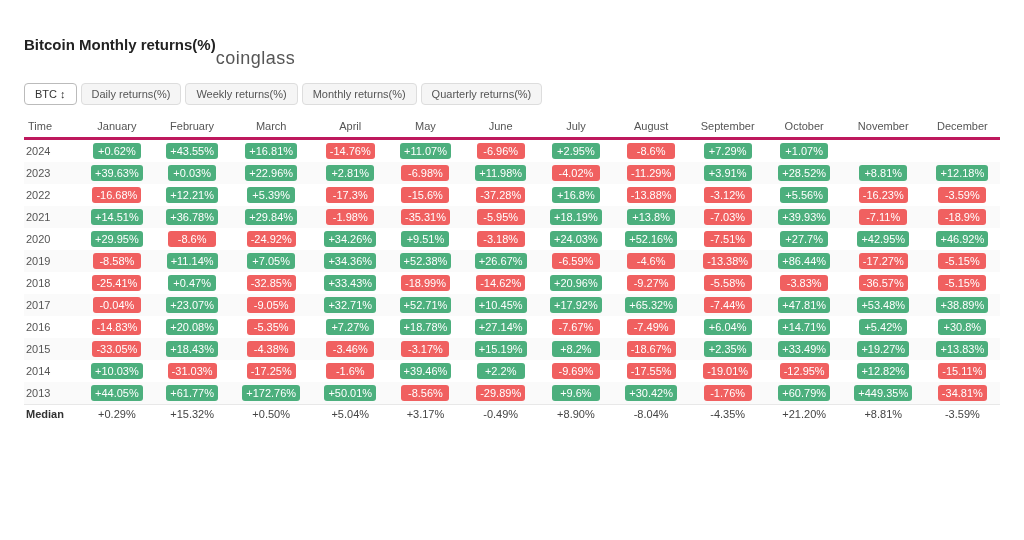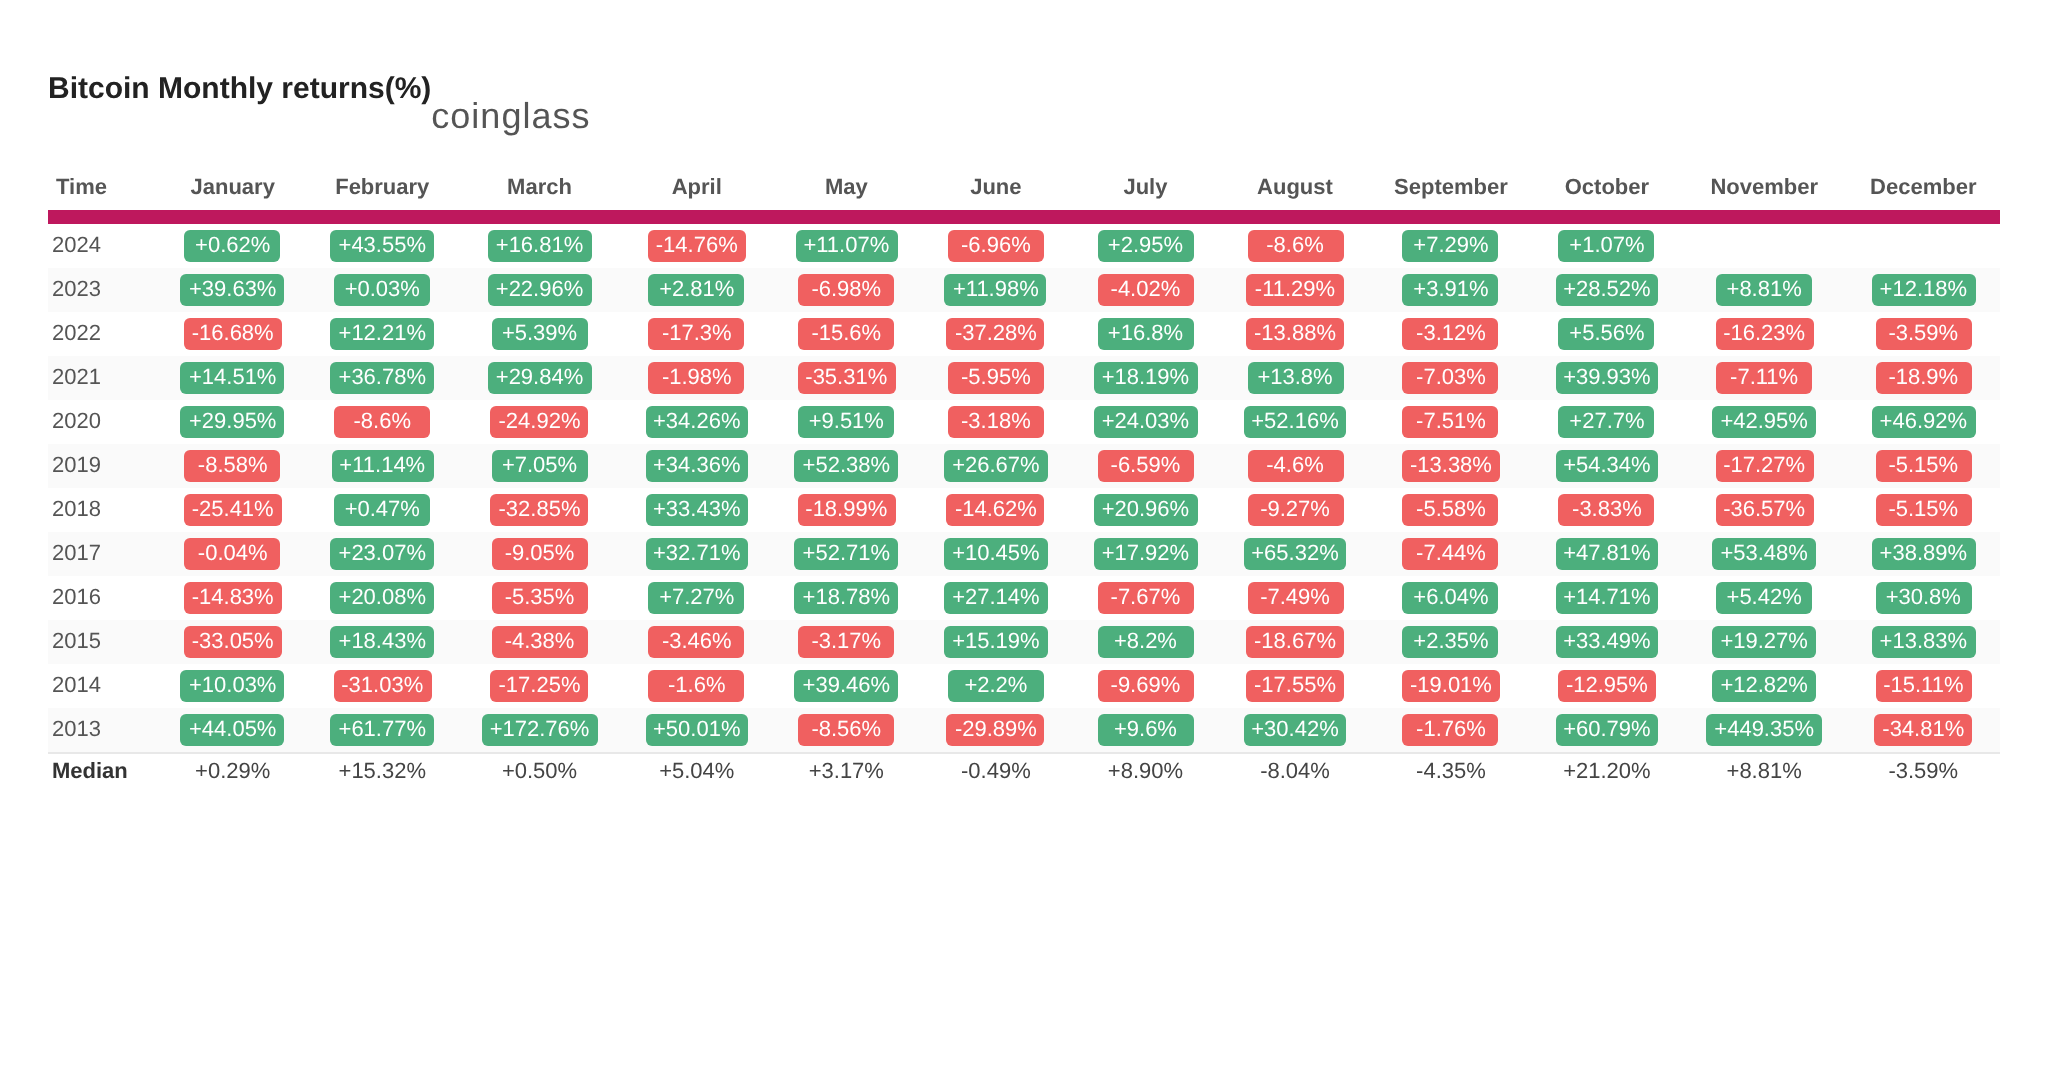--- a/index.html
+++ b/index.html
@@ -54,23 +54,23 @@
       color: #333;
     }
     table {
       width: 100%;
       border-collapse: collapse;
       font-size: 11px;
     }
     thead th {
       padding: 5px 4px;
       text-align: center;
-      font-weight: 700;
+      font-weight: 400;
       color: #555;
-      border-bottom: 7px solid #be185d;
+      border-bottom: 3px solid #be185d;
       white-space: nowrap;
     }
     thead th:first-child {
       text-align: left;
     }
     tbody td {
       padding: 3px 4px;
       text-align: center;
       white-space: nowrap;
     }
@@ -111,20 +111,27 @@
   </style>
 </head>
 <body>
 
 <div class="container">
   <div class="header">
     <span class="title">Bitcoin Monthly returns(%)</span>
     <span class="brand">coinglass</span>
   </div>
 
+  <div class="tabs">
+    <div class="tab active">BTC ↕</div>
+    <div class="tab">Daily returns(%)</div>
+    <div class="tab">Weekly returns(%)</div>
+    <div class="tab">Monthly returns(%)</div>
+    <div class="tab">Quarterly returns(%)</div>
+  </div>
 
   <table>
     <thead>
       <tr>
         <th>Time</th>
         <th>January</th>
         <th>February</th>
         <th>March</th>
         <th>April</th>
         <th>May</th>
@@ -217,21 +224,21 @@
           <td>2019</td>
           <td><span class="cell-red">-8.58%</span></td>
           <td><span class="cell-green">+11.14%</span></td>
           <td><span class="cell-green">+7.05%</span></td>
           <td><span class="cell-green">+34.36%</span></td>
           <td><span class="cell-green">+52.38%</span></td>
           <td><span class="cell-green">+26.67%</span></td>
           <td><span class="cell-red">-6.59%</span></td>
           <td><span class="cell-red">-4.6%</span></td>
           <td><span class="cell-red">-13.38%</span></td>
-          <td><span class="cell-green">+54.34%</span></td>
+          <td><span class="cell-green">+86.44%</span></td>
           <td><span class="cell-red">-17.27%</span></td>
           <td><span class="cell-red">-5.15%</span></td>
         </tr>
         <tr>
           <td>2018</td>
           <td><span class="cell-red">-25.41%</span></td>
           <td><span class="cell-green">+0.47%</span></td>
           <td><span class="cell-red">-32.85%</span></td>
           <td><span class="cell-green">+33.43%</span></td>
           <td><span class="cell-red">-18.99%</span></td>

